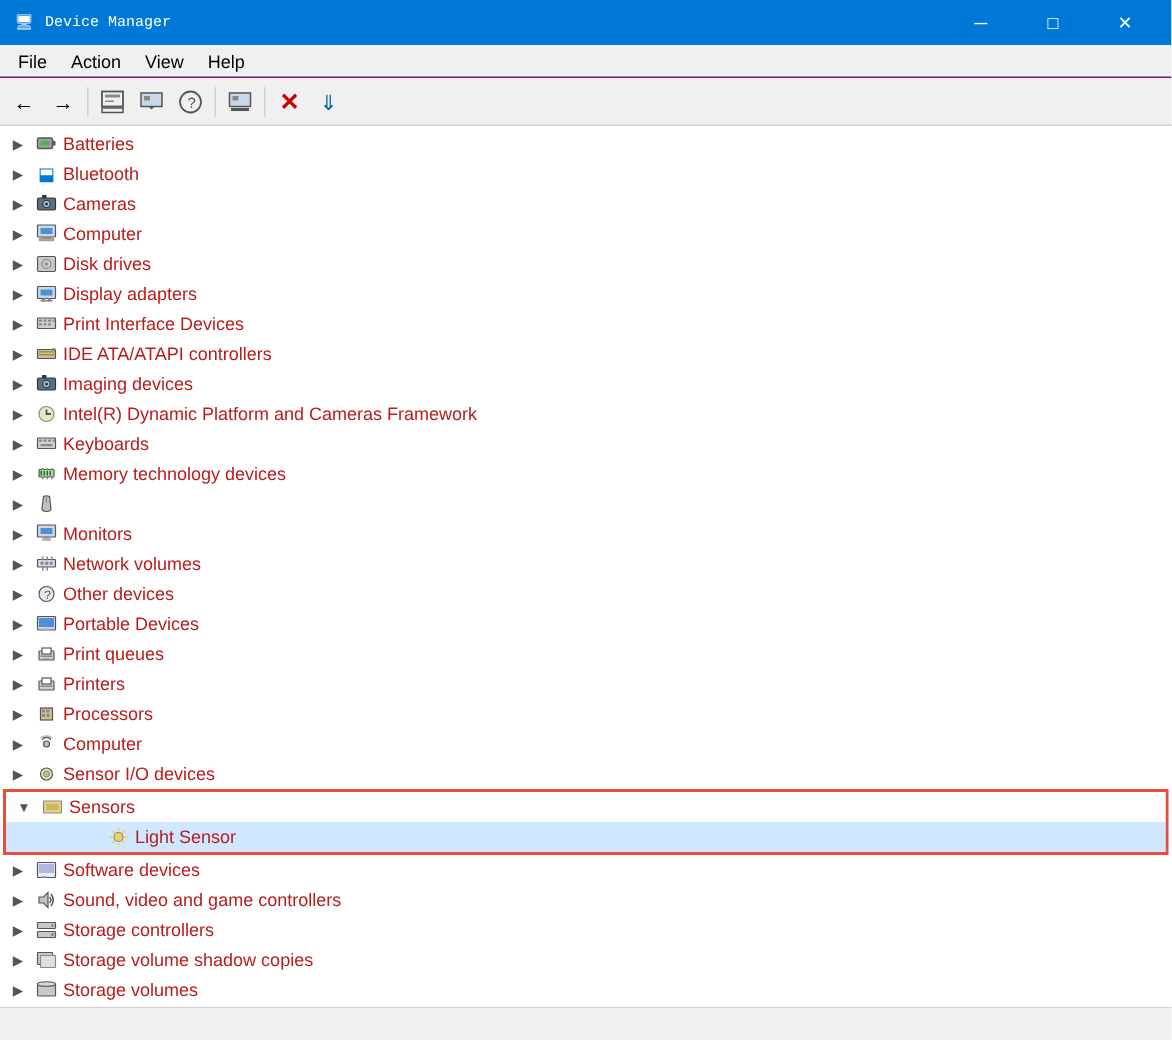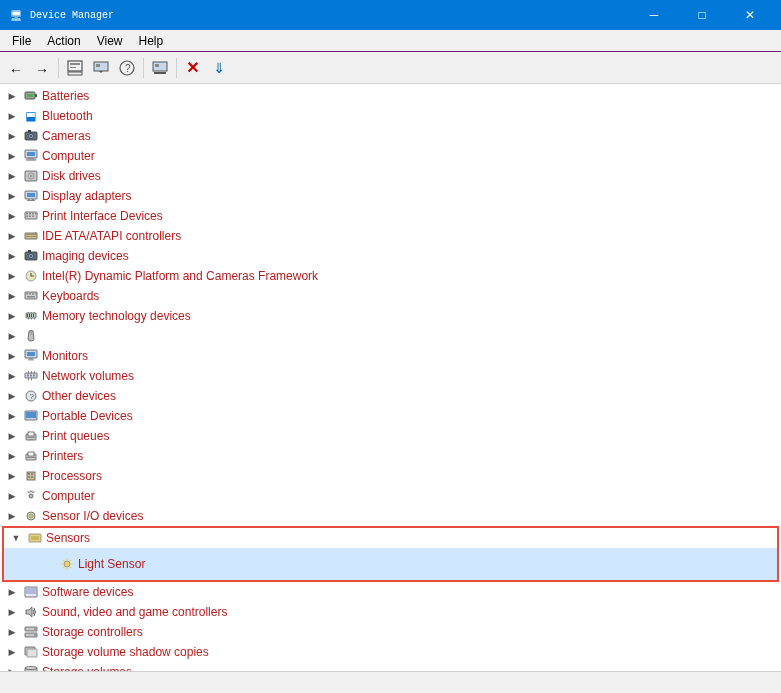--- a/index.html
+++ b/index.html
@@ -172,22 +172,22 @@
       display: flex;
       align-items: center;
       height: 20px;
       padding-left: 4px;
       cursor: pointer;
       background: white;
     }
     .sensors-group .sensor-child {
       display: flex;
       align-items: center;
-      height: 32px;
-      padding-left: 36px;
+      height: 20px;
+      padding-left: 48px;
       cursor: pointer;
       background: #d0e8ff;
     }
   </style>
 </head>
 <body>
 
 <div class="title-bar">
   <div class="title-bar-icon">🖥</div>
   <div class="title-bar-title">Device Manager</div>

